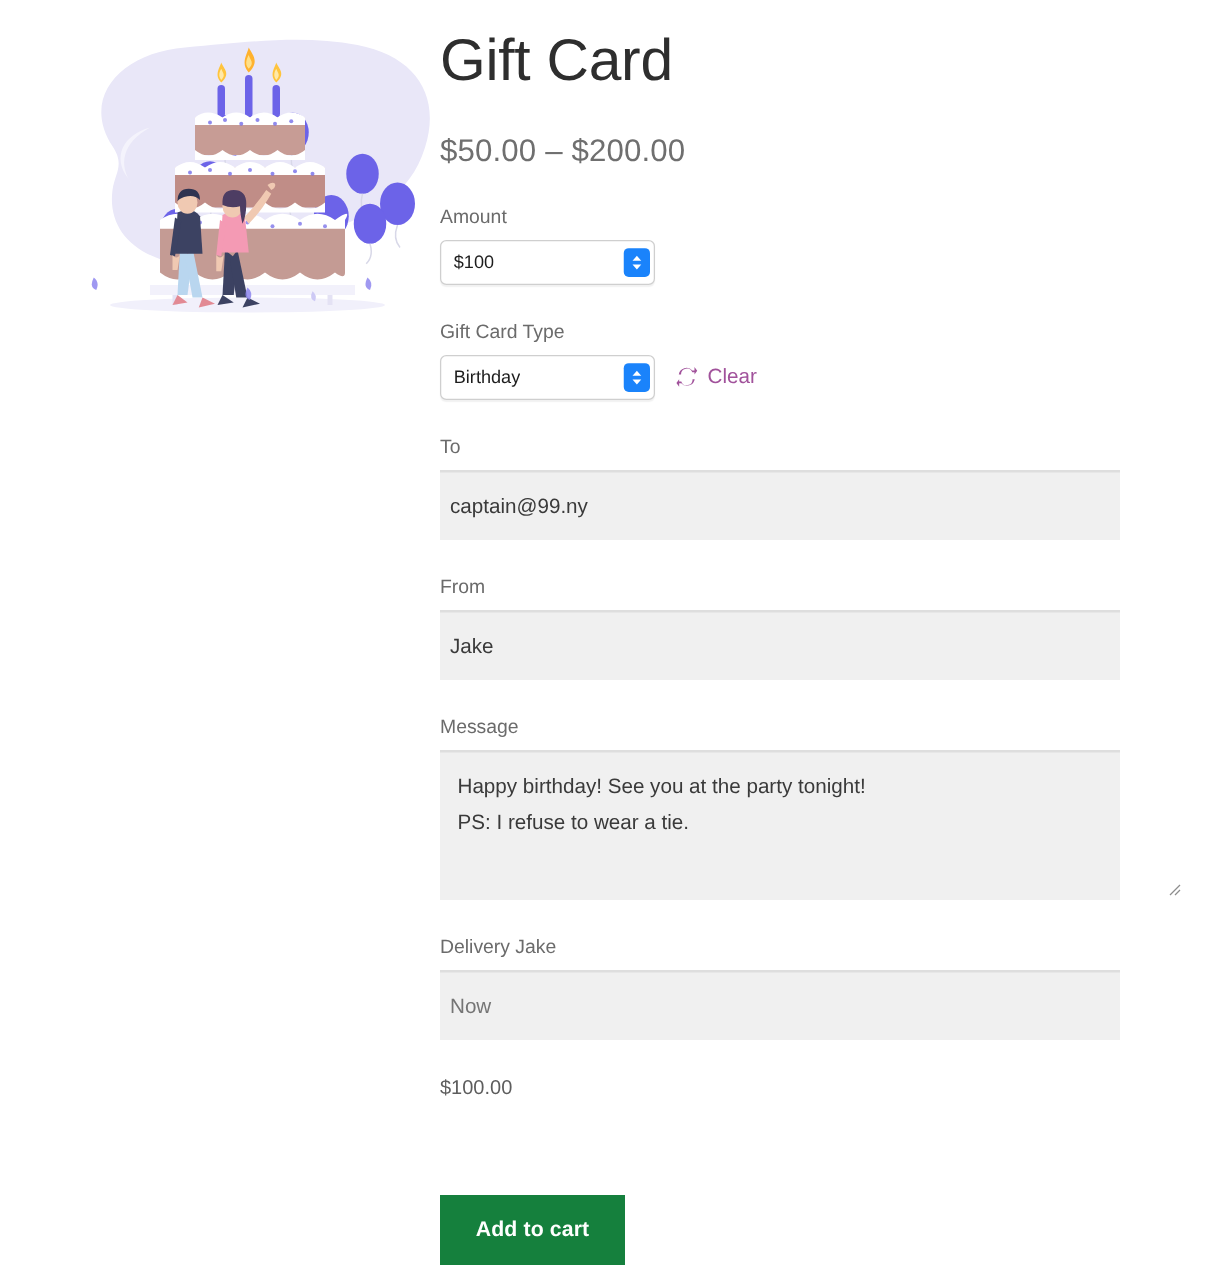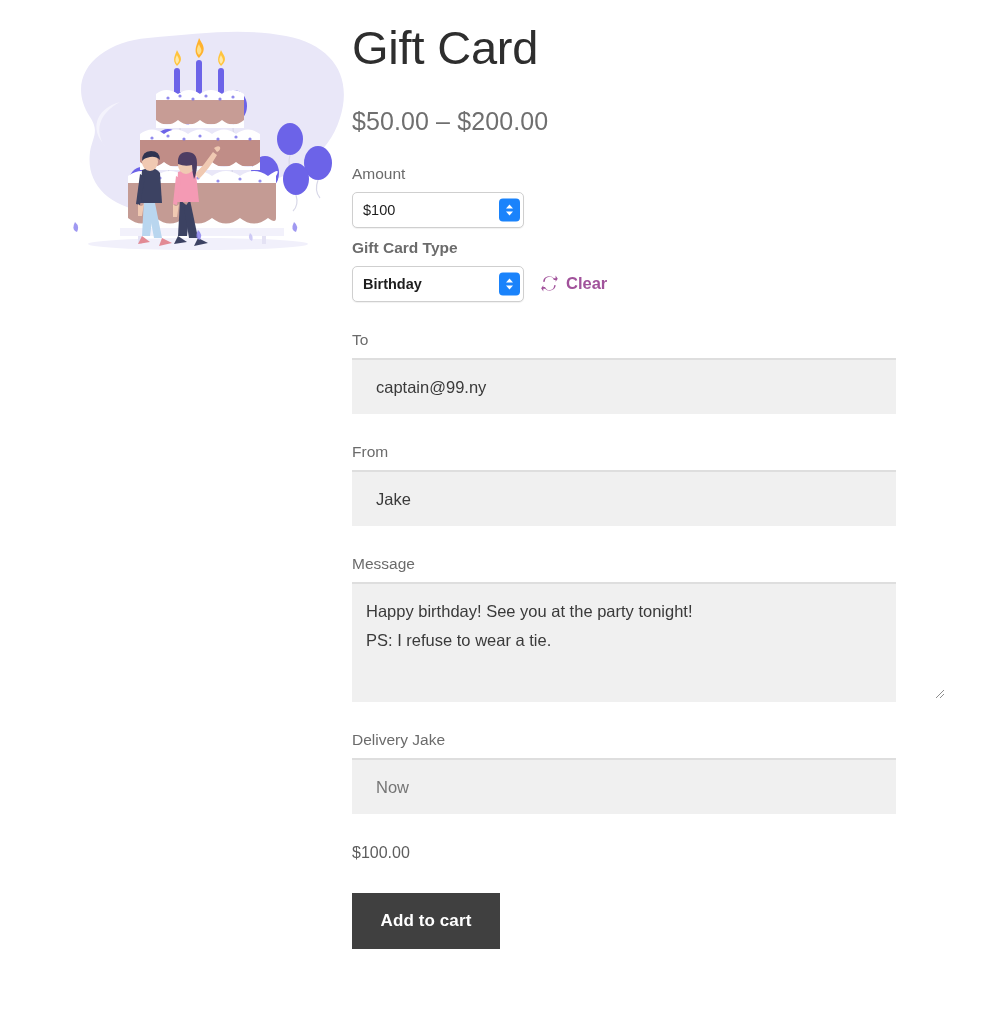--- a/index.html
+++ b/index.html
@@ -52,21 +52,21 @@
 
   .price-range {
     font-size: 25px;
     color: #6f6f6f;
     margin-top: 32px;
     font-weight: 400;
     letter-spacing: 0.1px;
   }
 
   .field-block { margin-top: 28px; }
-  .field-block.tight { margin-top: 10px; font-weight: bold; }
+  .field-block.tight { margin-top: 28px; }
 
   .field-label {
     font-size: 15.5px;
     color: #6b6b6b;
     line-height: 1.3;
     margin-bottom: 8px;
     display: block;
   }
 
   
@@ -126,21 +126,21 @@
 
   
   .text-field {
     width: 544px;
     background: #f0f0f0;
     border: 0;
     border-top: 2px solid #dedede;
     font-family: "Liberation Sans", sans-serif;
     font-size: 16.5px;
     color: #3a3a3a;
-    padding: 0 24px;
+    padding: 0 8px;
     height: 56px;
     line-height: 54px;
     display: block;
     outline: none;
   }
   .text-field.placeholder-style { color: #a8a8a8; }
 
   .textarea-wrap {
     position: relative;
     width: 596px;
@@ -163,25 +163,25 @@
   }
   .resize-grip svg { display: block; }
 
   .subtotal {
     margin-top: 30px;
     font-size: 16px;
     color: #5d5d5d;
   }
 
   .add-to-cart {
-    margin-top: 31px;
+    margin-top: 76px;
     display: inline-flex;
     align-items: center;
     justify-content: center;
-    background: #404040;
+    background: #15803d;
     color: #ffffff;
     border: 0;
     font-family: "Liberation Sans", sans-serif;
     font-size: 17px;
     font-weight: 700;
     width: 148px;
     height: 56px;
     cursor: pointer;
     letter-spacing: 0.1px;
   }

